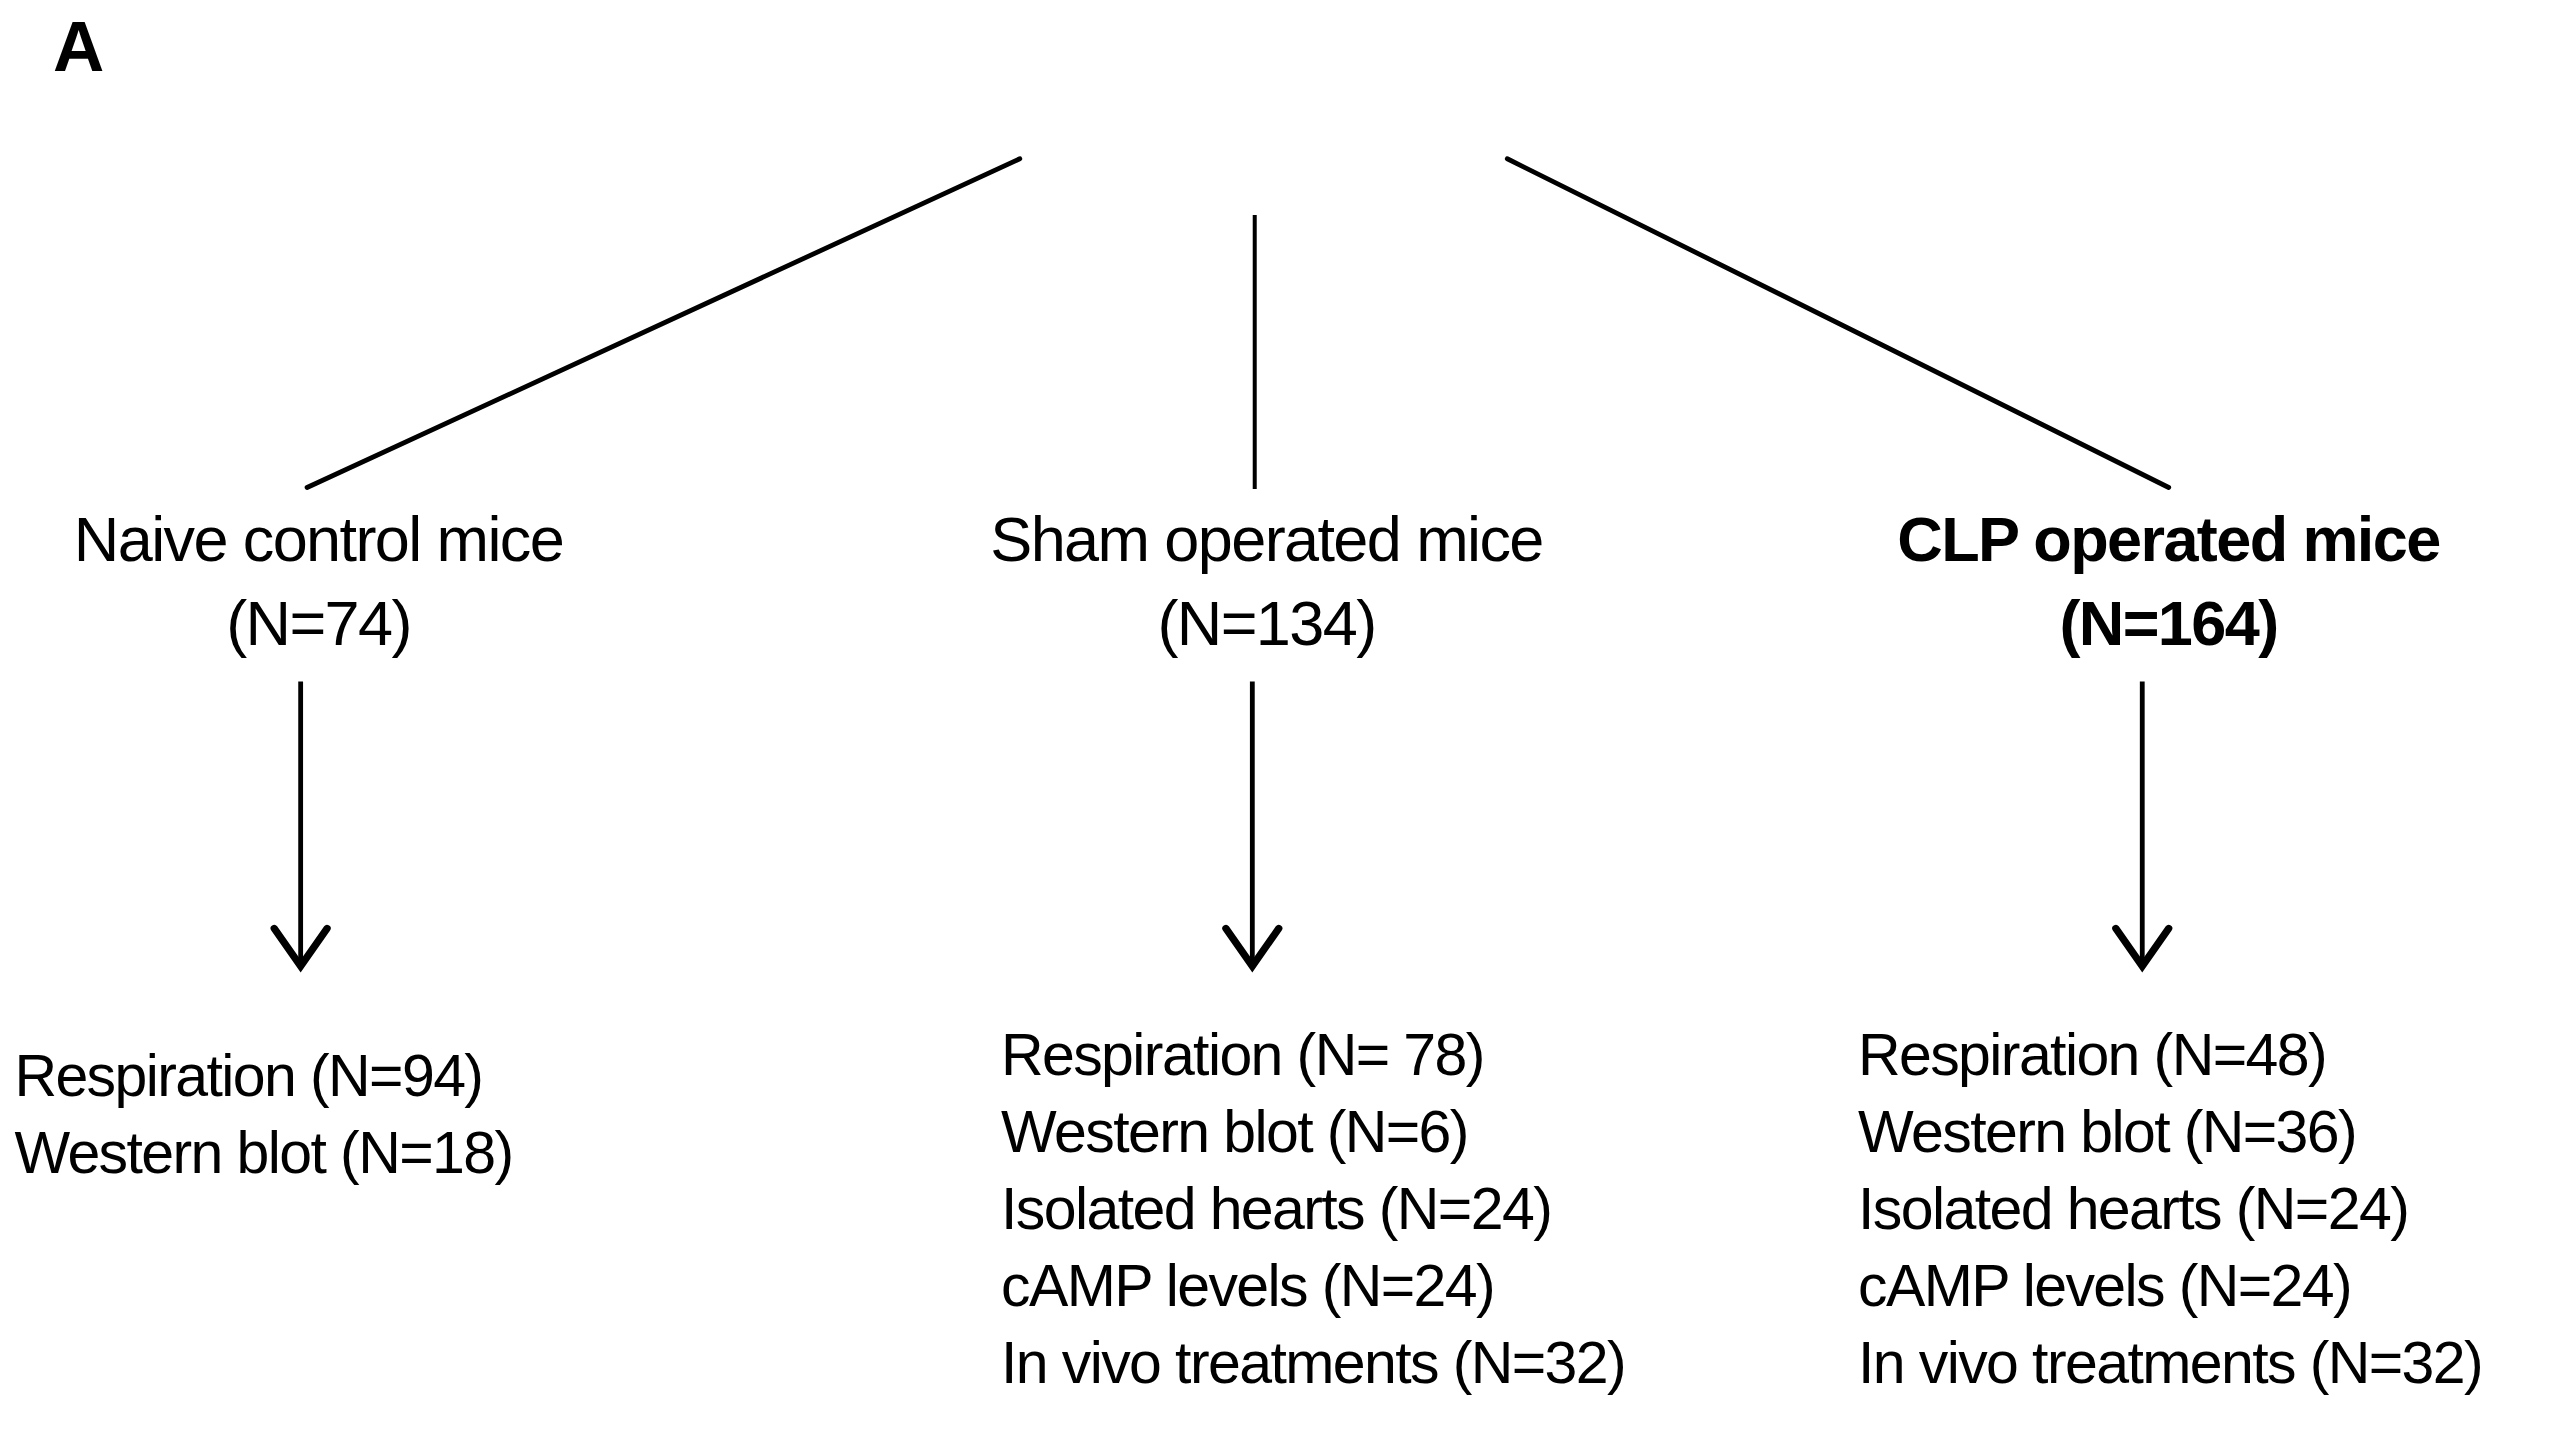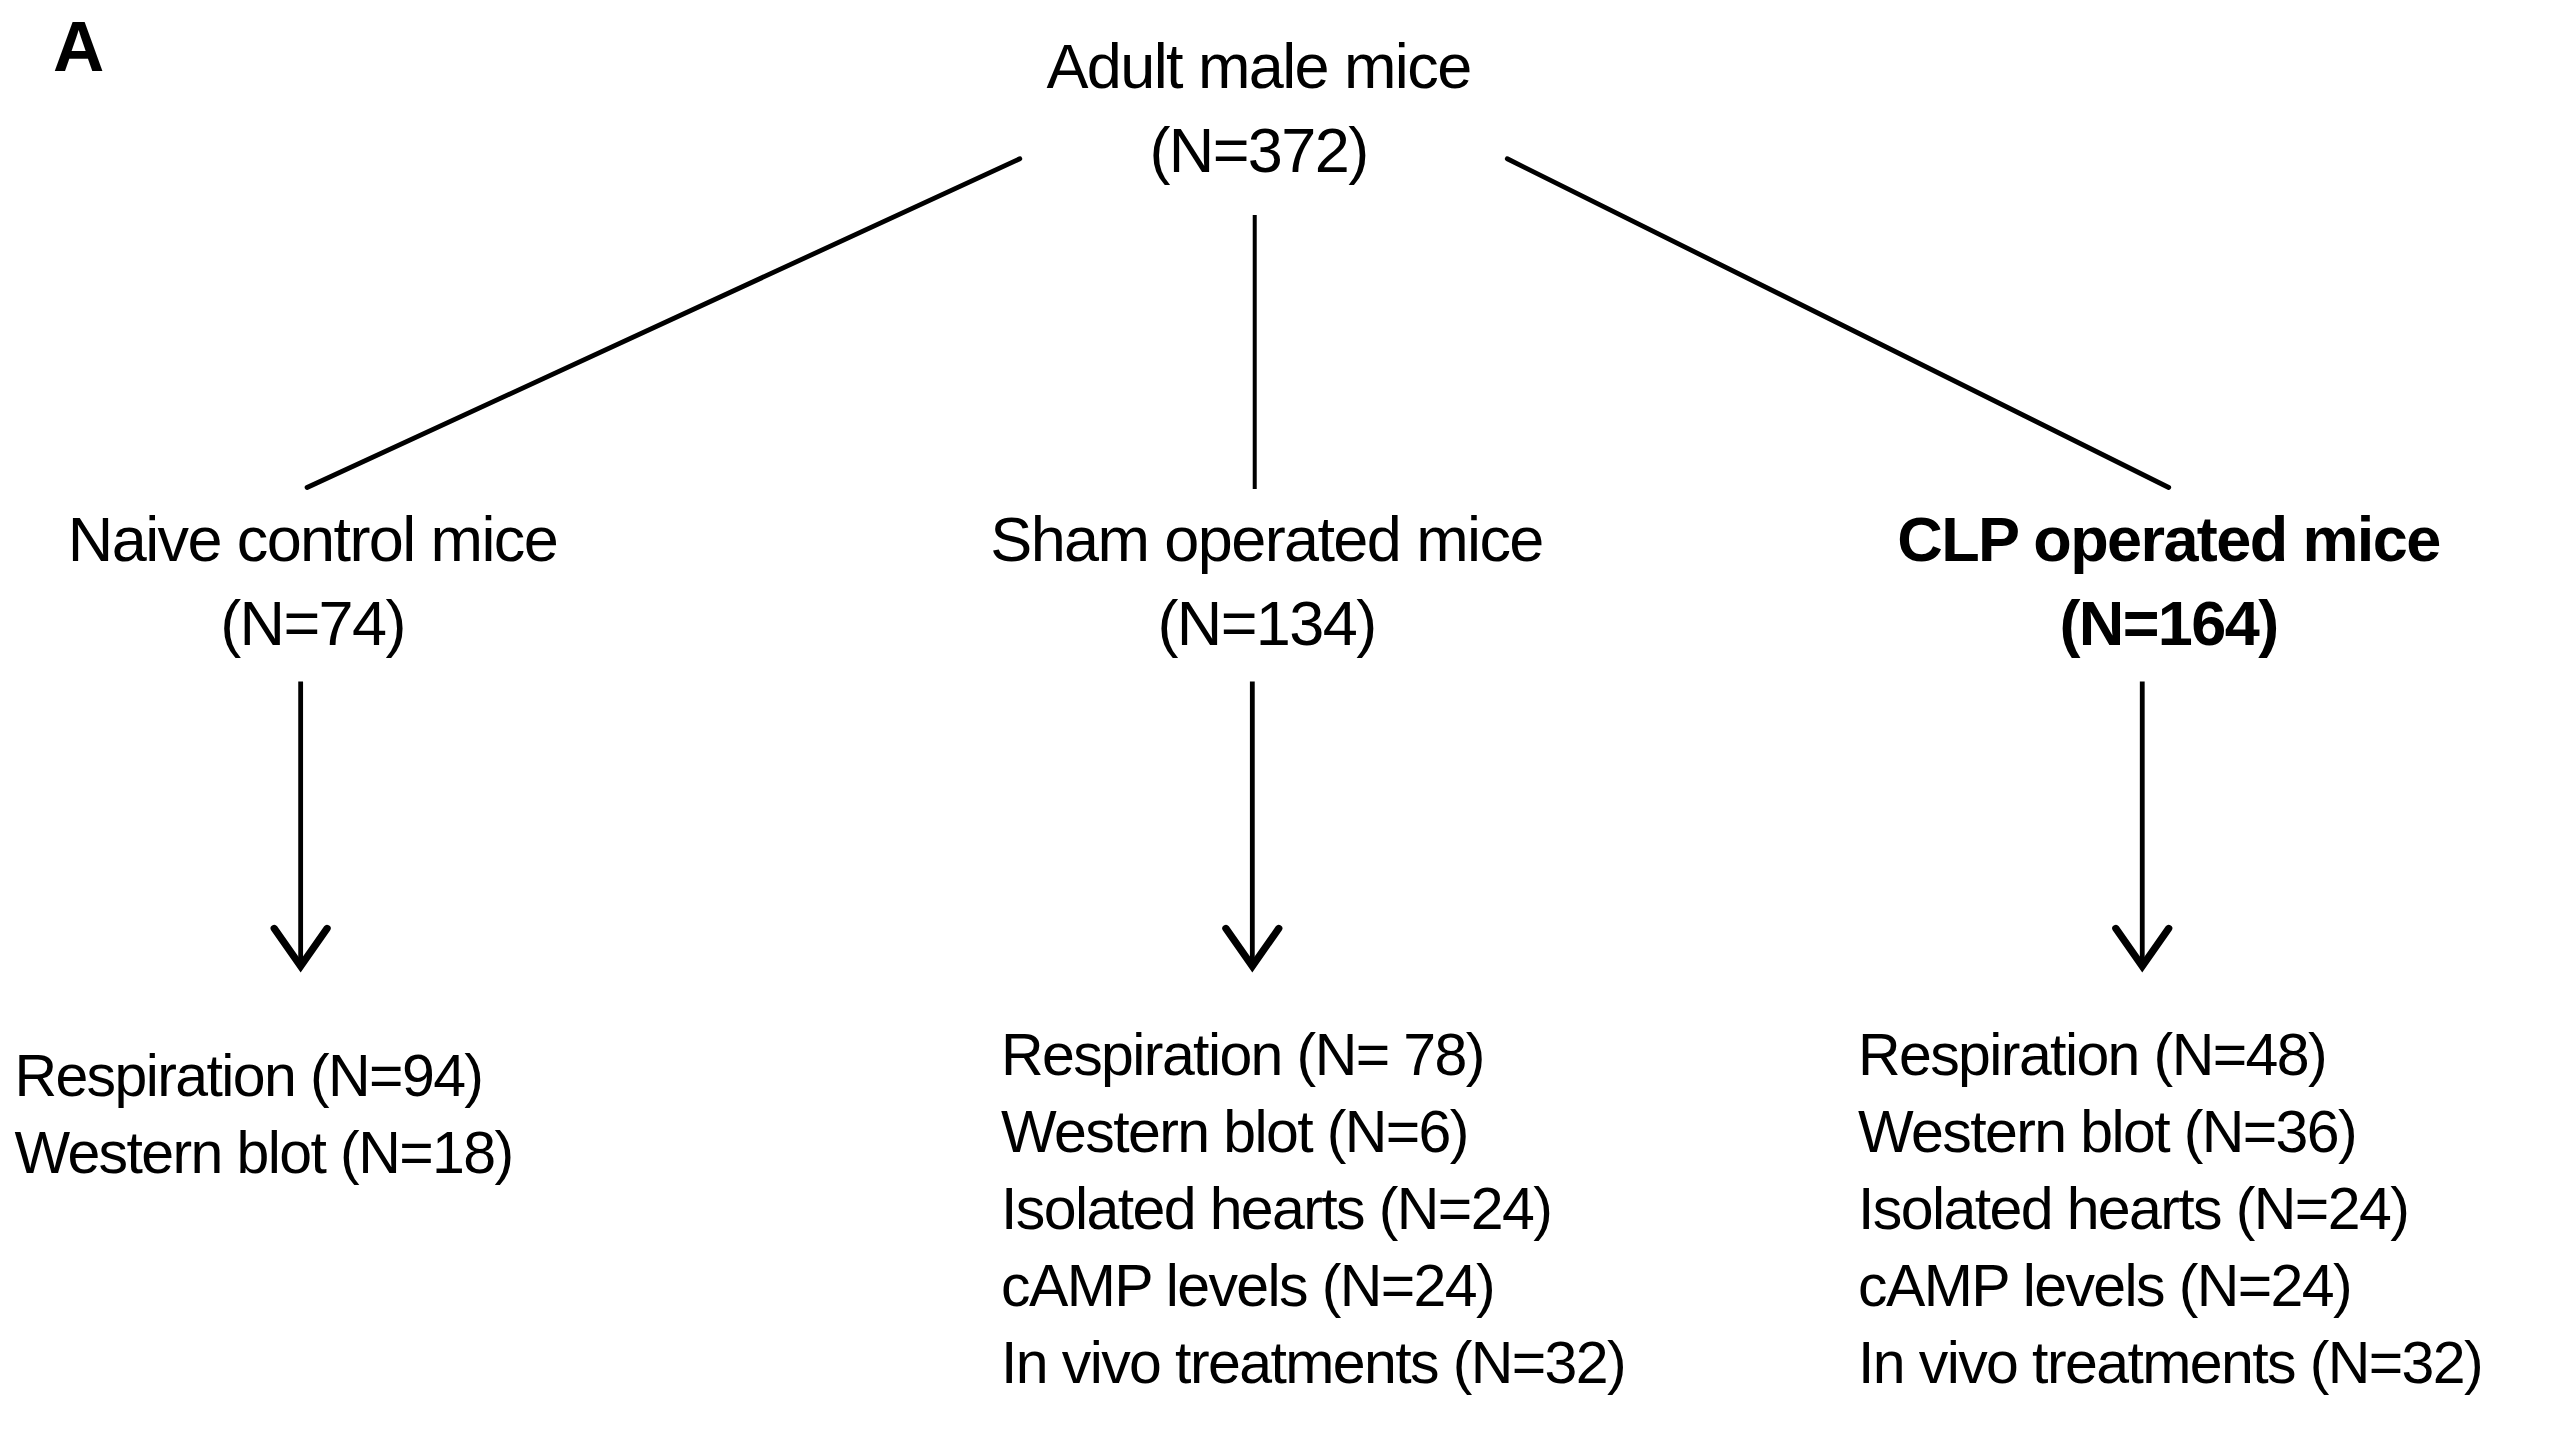--- a/index.html
+++ b/index.html
@@ -29,21 +29,21 @@
   .node {
     position:absolute;
     text-align:center;
     font-size:63px;
     line-height:84px;
     letter-spacing:-1.6px;
     white-space:nowrap;
   }
   .node .line { display:block; }
   .node-root   { left:938px; top:24px;  width:641px; }
-  .node-naive  { left:10px;    top:497px; width:605px; }
+  .node-naive  { left:16px;    top:497px; width:605px; }
   .node-sham   { left:946px; top:497px; width:641px; }
   .node-clp    { left:1848px; top:497px; width:641px;font-weight:bold; }
   .list {
     position:absolute;
     font-size:59px;
     line-height:77px;
     letter-spacing:-1.6px;
     white-space:nowrap;
     list-style:none;
     margin:0; padding:0;
@@ -68,24 +68,20 @@
 
     <line x1="1562" y1="850" x2="1562" y2="1200" stroke="#000" stroke-width="6"></line>
     <polyline points="1529,1158 1562,1205 1595,1158" fill="none" stroke="#000" stroke-width="9" stroke-linecap="round"></polyline>
 
     <line x1="2672" y1="850" x2="2672" y2="1200" stroke="#000" stroke-width="6"></line>
     <polyline points="2639,1158 2672,1205 2705,1158" fill="none" stroke="#000" stroke-width="9" stroke-linecap="round"></polyline>
   </svg>
 
   <div class="panel-label">A</div>
 
-  <div class="node node-root">
-    <span class="line">Adult male mice</span>
-    <span class="line">(N=372)</span>
-  </div>
 
   <div class="node node-naive">
     <span class="line">Naive control mice</span>
     <span class="line">(N=74)</span>
   </div>
 
   <div class="node node-sham">
     <span class="line">Sham operated mice</span>
     <span class="line">(N=134)</span>
   </div>

